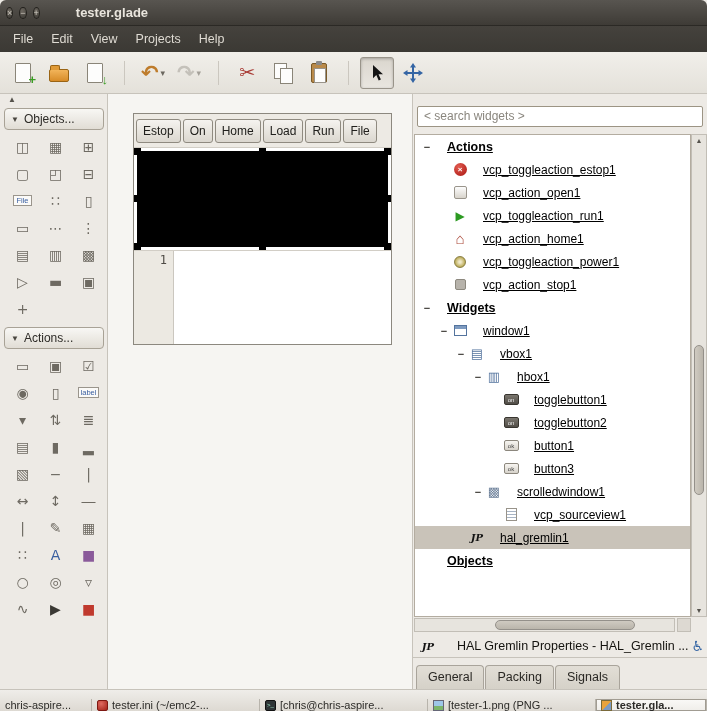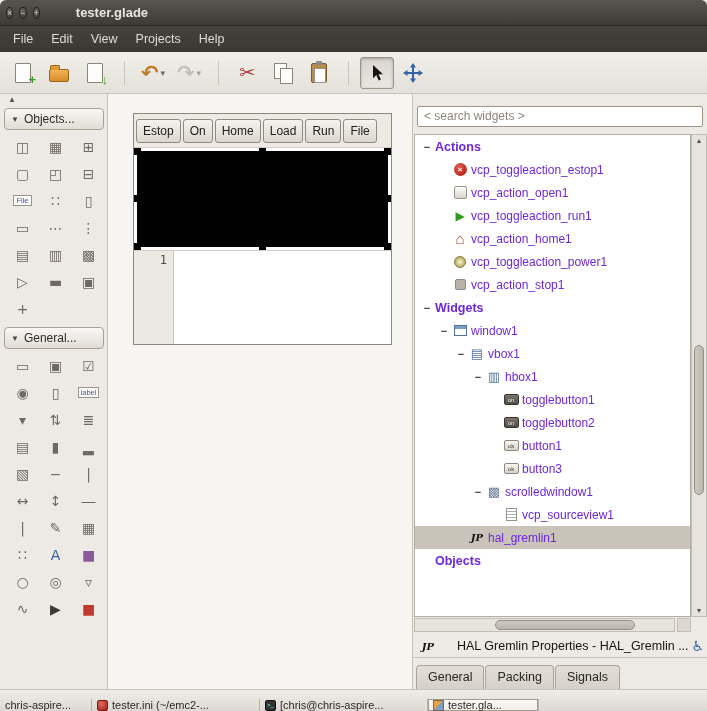--- a/index.html
+++ b/index.html
@@ -78,21 +78,21 @@
   
   .rightpanel { position:absolute; left:412px; top:94px; width:295px; bottom:22px;
     background:#EDEAE5; border-left:1px solid #C7C3BB; }
   .search { position:absolute; left:4px; top:12px; width:286px; height:21px; background:#FFFFFF;
     border:1px solid #9C9484; border-radius:2px; line-height:19px; padding-left:6px; color:#8A867E; font-size:12px; }
   .tree { position:absolute; left:1px; top:40px; width:277px; height:483px; background:#FFFFFF;
     border:1px solid #B3ACA0; overflow:hidden; }
   .trow { height:23px; display:flex; align-items:center; white-space:nowrap; overflow:hidden; }
   .trow.sel { background:#C9C3B9; }
   .exp { width:12px; flex:none; text-align:center; font-size:11px; font-weight:bold; color:#46433E; }
-  .tlabel { font-size:12px; color:#6d28d9; margin-left:2px; }
+  .tlabel { font-size:12px; color:#000000; margin-left:14px;text-decoration:underline; }
   .tlabel.hdr { font-weight:bold; font-size:12.5px; }
   .ti { display:inline-flex; width:18px; height:16px; align-items:center; justify-content:center; margin-left:1px; flex:none; }
   .ti-estop { width:13px; height:13px; border-radius:50%; background:radial-gradient(circle at 35% 30%, #E25B50, #A81510);
     color:#FFF; font-size:8px; font-weight:bold; display:flex; align-items:center; justify-content:center; }
   .ti-open { width:13px; height:13px; background:linear-gradient(#FDFDFD,#D8D4CC); border:1px solid #9A958C; border-radius:2px; }
   .ti-run { color:#2C9A22; font-size:12px; }
   .ti-home { color:#A84434; font-size:15px; font-weight:bold; line-height:14px; }
   .ti-power { width:12px; height:12px; border-radius:50%; background:radial-gradient(circle, #EFE8C8 15%, #B7A64D 75%); border:1px solid #8A7F45; }
   .ti-stop { width:11px; height:11px; background:#B7B3AB; border:1px solid #8D897F; border-radius:2px; }
   .ti-window { width:13px; height:11px; border:1px solid #54749E; background:#FFF; box-shadow:inset 0 3px 0 #7E9BC0; }
@@ -120,21 +120,21 @@
     border-top:1px solid #C7C3BB; }
   .tab { padding:4px 11px; font-size:12.5px; color:#2A2824; background:linear-gradient(#E2DED6,#D5D1C8);
     border:1px solid #A9A49B; border-bottom:none; border-radius:4px 4px 0 0; margin-right:1px; height:24px; }
   .tab.active { background:linear-gradient(#F6F5F2,#EDEAE5); height:28px; padding-top:7px; }
 
   
   .taskbar { position:absolute; left:0; bottom:0; width:707px; height:22px; background:linear-gradient(#EFEDE9,#DDD9D2);
     border-top:1px solid #C7C3BB; display:flex;align-items:flex-end; }
   .titem { display:flex; align-items:center; gap:4px; padding:0 5px; border-right:1px solid #B8B4AC;
     font-size:11px; color:#2C2B28; white-space:nowrap; overflow:hidden; flex:none; }
-  .titem.active { background:linear-gradient(#FAF9F7,#EFEDE9); box-shadow:inset 0 0 0 1px #A19C92; }
+  .titem.active { background:linear-gradient(#FAF9F7,#EFEDE9); box-shadow:inset 0 0 0 1px #A19C92;font-weight:bold; }
   .tk { width:11px; height:11px; flex:none; display:flex; align-items:center; justify-content:center; }
   .tk-ini { border-radius:2px; background:radial-gradient(circle at 35% 30%, #E06A60, #A32218); border:1px solid #7E1812; }
   .tk-term { background:#2E3436; border:1px solid #111; border-radius:2px; color:#9FE8C8; font-size:6px; }
   .tk-img { border:1px solid #667; background:linear-gradient(#9EC7E8 0 55%, #7CB56B 55% 100%); }
   .tk-glade { background:linear-gradient(135deg, #E8A33D 0 50%, #7E9BC0 50% 100%); border:1px solid #7A6A3A; }
 </style>
 </head>
 <body>
 
 <div class="app">
@@ -265,21 +265,21 @@
         </span>
         <span class="pcell">
           <span class="pg">▣</span>
         </span>
         <span class="pcell">
           <span class="pg">+</span>
         </span>
       </div>
       <div class="psec">
         <span class="pexp">▼</span>
-        <span>General...</span>
+        <span>Actions...</span>
       </div>
       <div class="pgrid">
         <span class="pcell">
           <span class="pg">▭</span>
         </span>
         <span class="pcell">
           <span class="pg">▣</span>
         </span>
         <span class="pcell">
           <span class="pg">☑</span>
@@ -570,19 +570,23 @@
         <span>chris-aspire...</span>
       </span>
       <span class="titem" style="width:168px">
         <span class="tk tk-ini"></span>
         <span>tester.ini (~/emc2-...</span>
       </span>
       <span class="titem" style="width:168px">
         <span class="tk tk-term">&gt;_</span>
         <span>[chris@chris-aspire...</span>
       </span>
+      <span class="titem" style="width:168px">
+        <span class="tk tk-img"></span>
+        <span>[tester-1.png (PNG ...</span>
+      </span>
       <span class="titem active" style="width:111px">
         <span class="tk tk-glade"></span>
         <span>tester.gla...</span>
       </span>
     </div>
 
 </div>
 
 </body></html>

